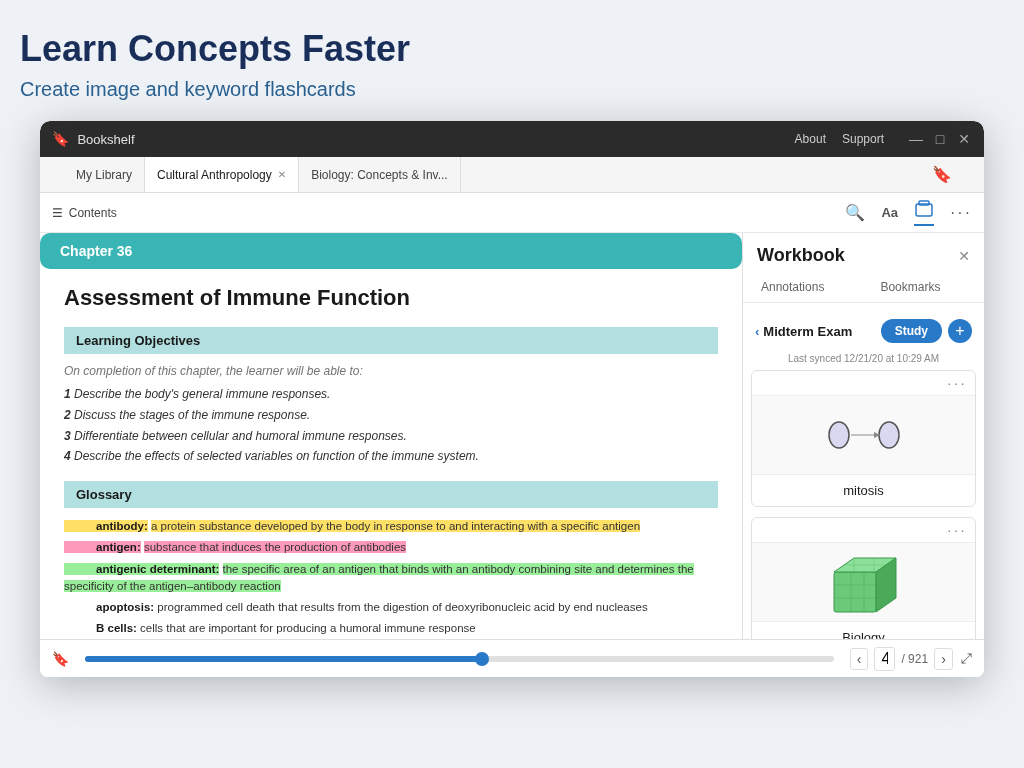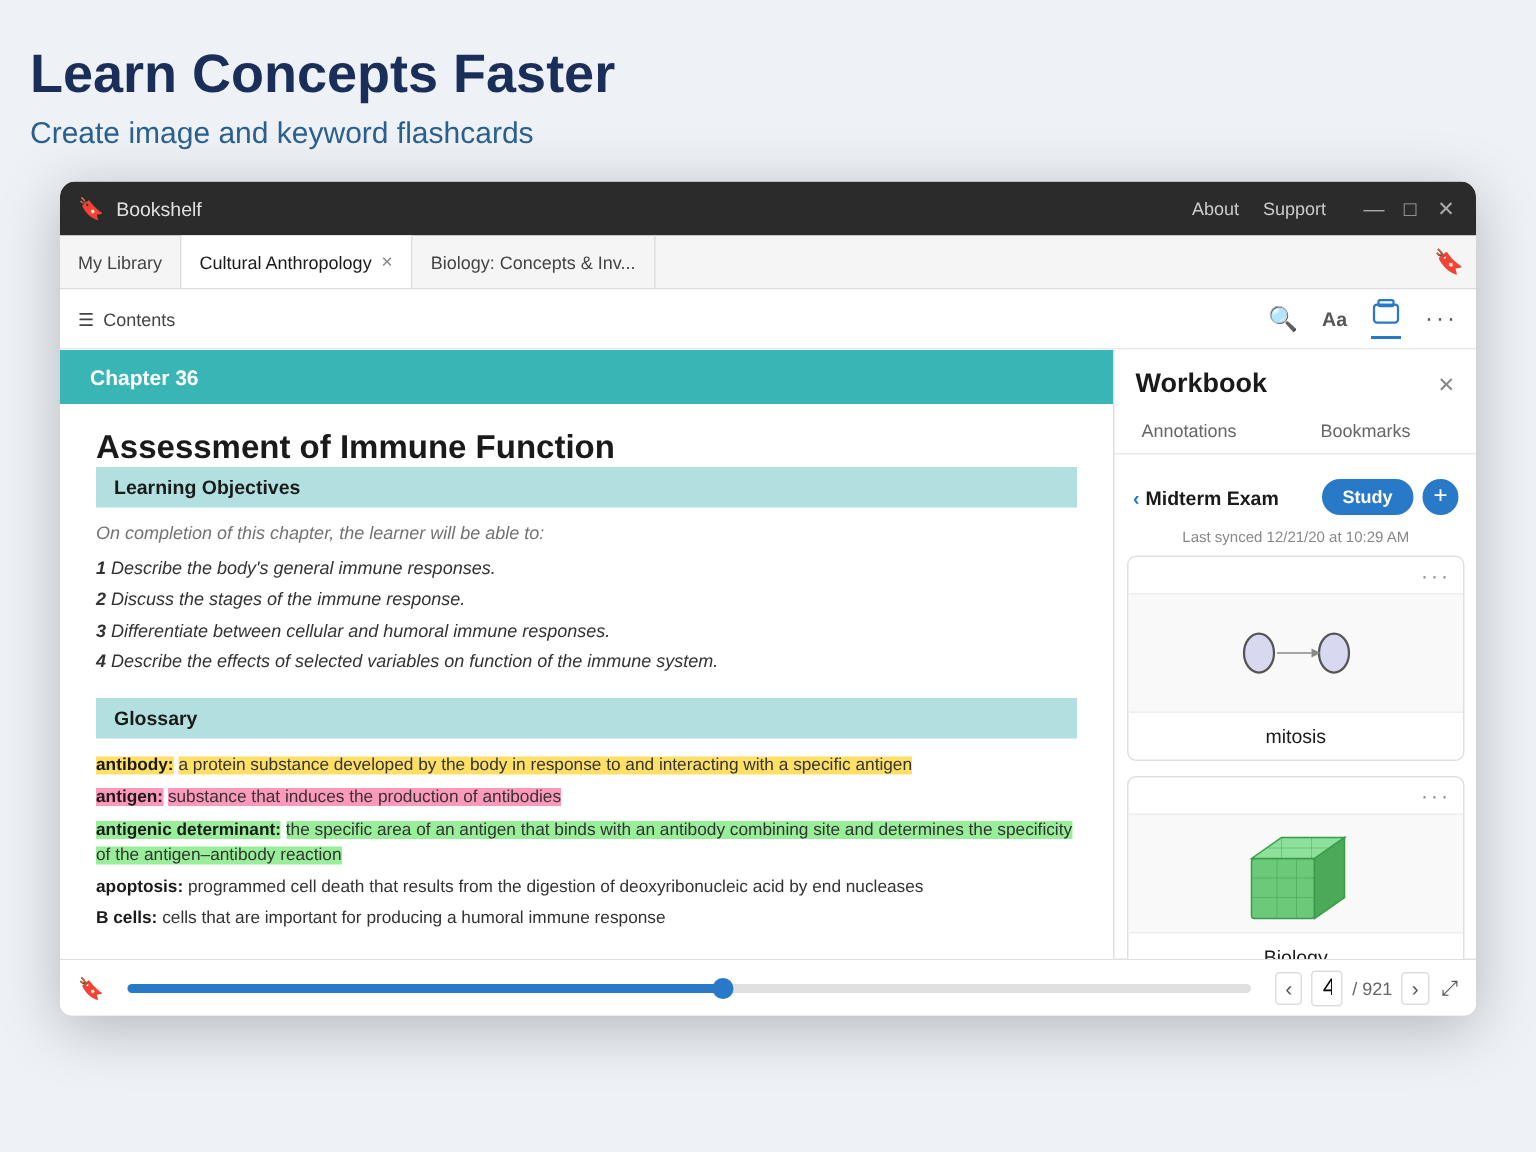--- a/index.html
+++ b/index.html
@@ -85,21 +85,21 @@
       cursor: pointer;
       width: 16px;
       text-align: center;
     }
 
     
     .tab-bar {
       background: #f5f5f5;
       display: flex;
       align-items: center;
-      padding: 0 0;
+      padding: 0 24px;
       height: 36px;
       border-bottom: 1px solid #ddd;
     }
     .tab {
       display: flex;
       align-items: center;
       padding: 0 12px;
       height: 100%;
       font-size: 12px;
       color: #444;
@@ -178,28 +178,30 @@
       padding: 0;
       background: #fff;
       position: relative;
     }
     .chapter-header {
       background: #3ab5b5;
       color: #fff;
       padding: 10px 20px;
       font-size: 14px;
       font-weight: 600;
+      border-radius: 10px;
     }
     .book-body {
       padding: 16px 24px;
     }
     .book-title {
       font-size: 22px;
       font-weight: 700;
       color: #1a1a1a;
+      margin-bottom: 16px;
     }
     .section-header {
       background: #b2dfdf;
       padding: 6px 12px;
       font-size: 13px;
       font-weight: 600;
       color: #1a1a1a;
       margin-bottom: 10px;
     }
     .learning-objectives-text {
@@ -229,20 +231,21 @@
     }
     .glossary-item {
       font-size: 11.5px;
       color: #333;
       margin-bottom: 4px;
       line-height: 1.5;
     }
     .glossary-item .term {
       font-weight: 600;
       color: #1a1a1a;
+      padding-left: 32px;
     }
     .highlight-yellow {
       background: #ffe066;
     }
     .highlight-pink {
       background: #ff99bb;
     }
     .highlight-green {
       background: #99ee99;
     }

